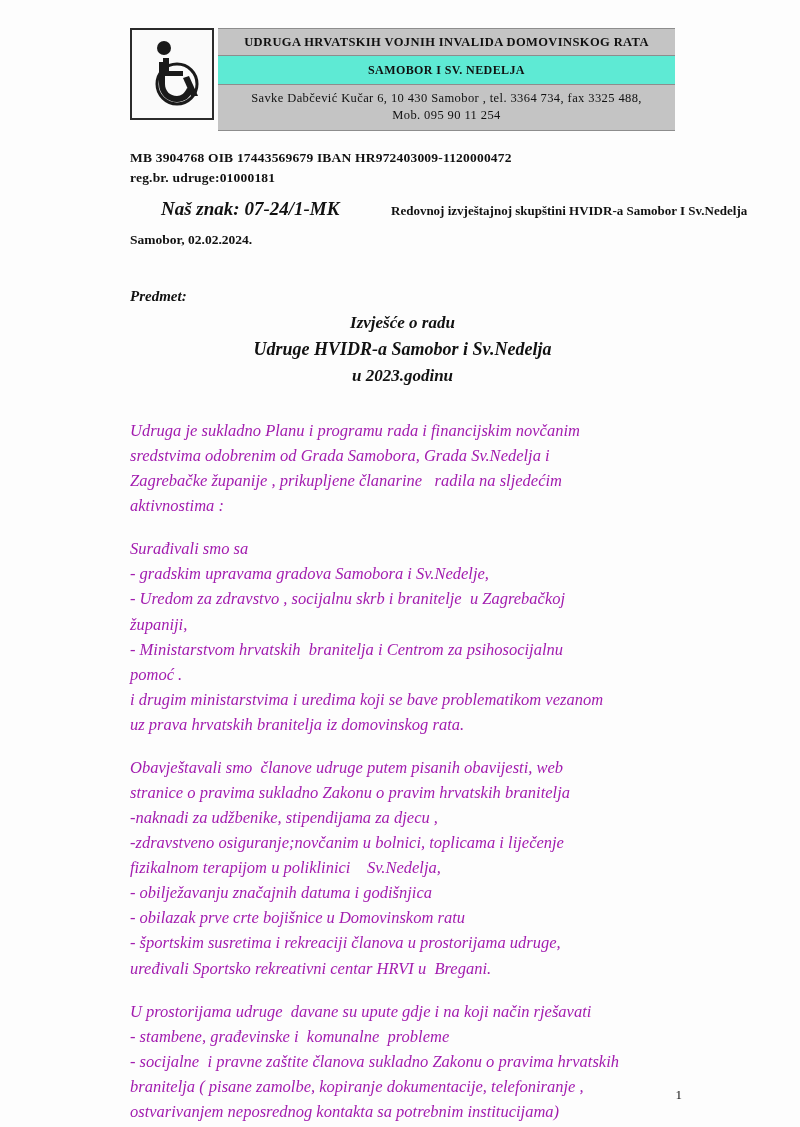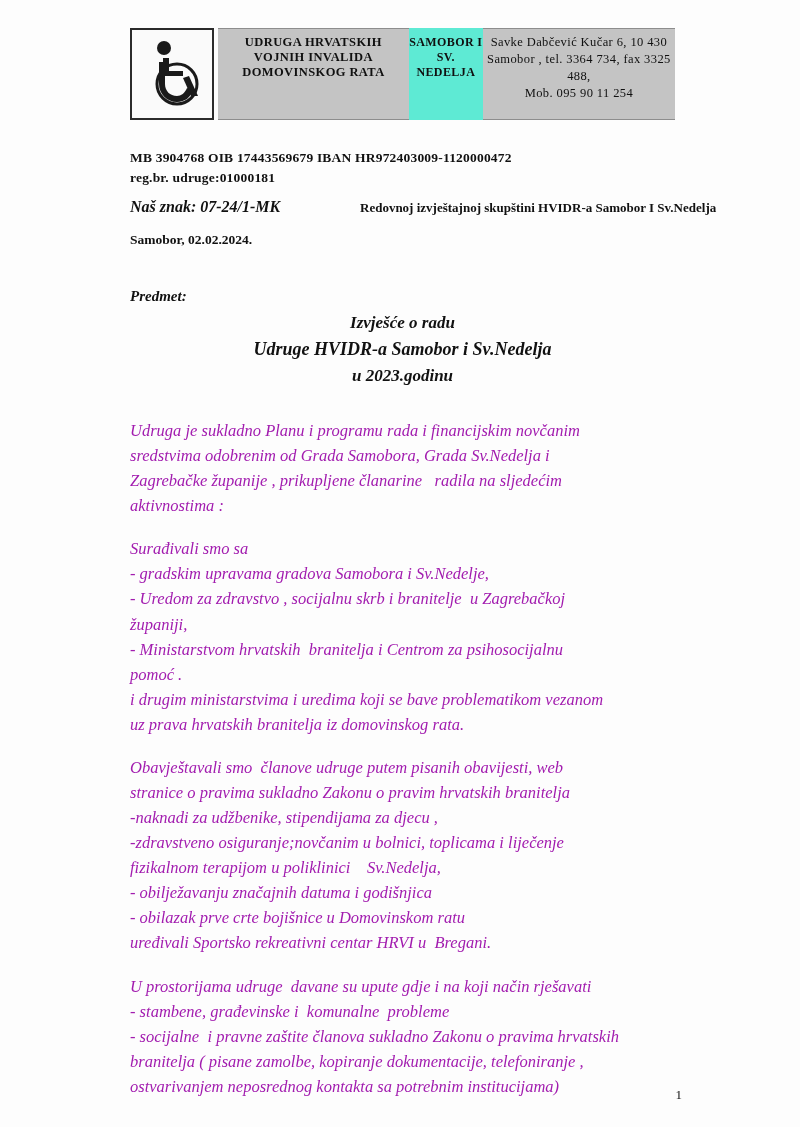--- a/index.html
+++ b/index.html
@@ -41,21 +41,21 @@
     display: flex;
     align-items: center;
     justify-content: center;
     flex: 0 0 auto;
   }
   .logo-box svg { display: block; }
 
   .head-bars {
     flex: 1 1 auto;
     display: flex;
-    flex-direction: row;
+    flex-direction: column;
     justify-content: flex-start;
     margin-left: 4px;
   }
   .bar {
     background: #c9c9c9;
     border-top: 1px solid #8d8d8d;
     border-bottom: 1px solid #8d8d8d;
     text-align: center;
     font-weight: bold;
     color: #101010;
@@ -98,24 +98,25 @@
   .refrow {
     position: absolute;
     left: 130px;
     top: 198px;
     width: 620px;
     display: flex;
     flex-direction: row;
     align-items: baseline;
   }
   .ref-left {
-    font-size: 16px;
+    font-size: 19px;
     font-weight: bold;
     font-style: italic;
     width: 230px;
+    margin-left: 31px;
   }
   .ref-right {
     font-size: 13px;
     font-weight: bold;
   }
   .place-date {
     position: absolute;
     left: 130px;
     top: 232px;
     font-size: 13.5px;
@@ -233,20 +234,21 @@
     </div>
 
     <div class="para">
       <span class="ln">Obavještavali smo  članove udruge putem pisanih obavijesti, web</span>
       <span class="ln">stranice o pravima sukladno Zakonu o pravim hrvatskih branitelja</span>
       <span class="ln">-naknadi za udžbenike, stipendijama za djecu ,</span>
       <span class="ln">-zdravstveno osiguranje;novčanim u bolnici, toplicama i liječenje</span>
       <span class="ln">fizikalnom terapijom u poliklinici    Sv.Nedelja,</span>
       <span class="ln">- obilježavanju značajnih datuma i godišnjica</span>
       <span class="ln">- obilazak prve crte bojišnice u Domovinskom ratu</span>
+      <span class="ln">- športskim susretima i rekreaciji članova u prostorijama udruge,</span>
       <span class="ln">uređivali Sportsko rekreativni centar HRVI u  Bregani.</span>
     </div>
 
     <div class="para">
       <span class="ln">U prostorijama udruge  davane su upute gdje i na koji način rješavati</span>
       <span class="ln">- stambene, građevinske i  komunalne  probleme</span>
       <span class="ln">- socijalne  i pravne zaštite članova sukladno Zakonu o pravima hrvatskih</span>
       <span class="ln">branitelja ( pisane zamolbe, kopiranje dokumentacije, telefoniranje ,</span>
       <span class="ln">ostvarivanjem neposrednog kontakta sa potrebnim institucijama)</span>
     </div>

